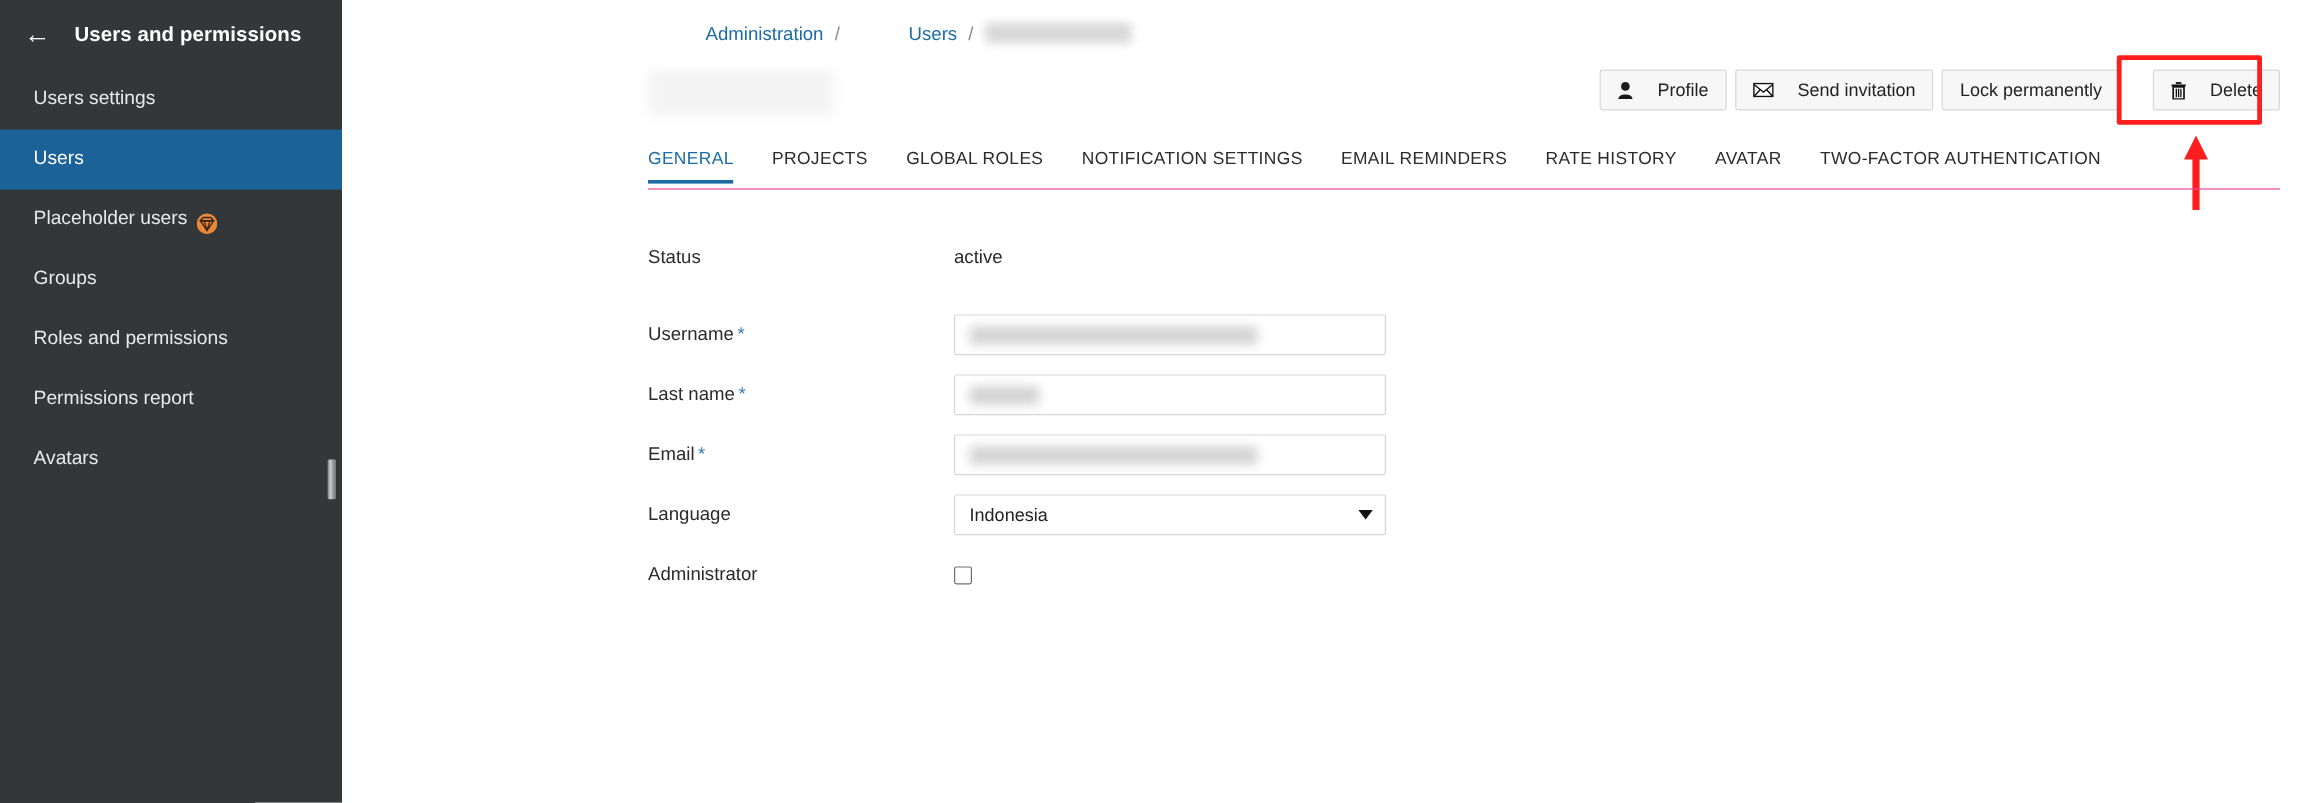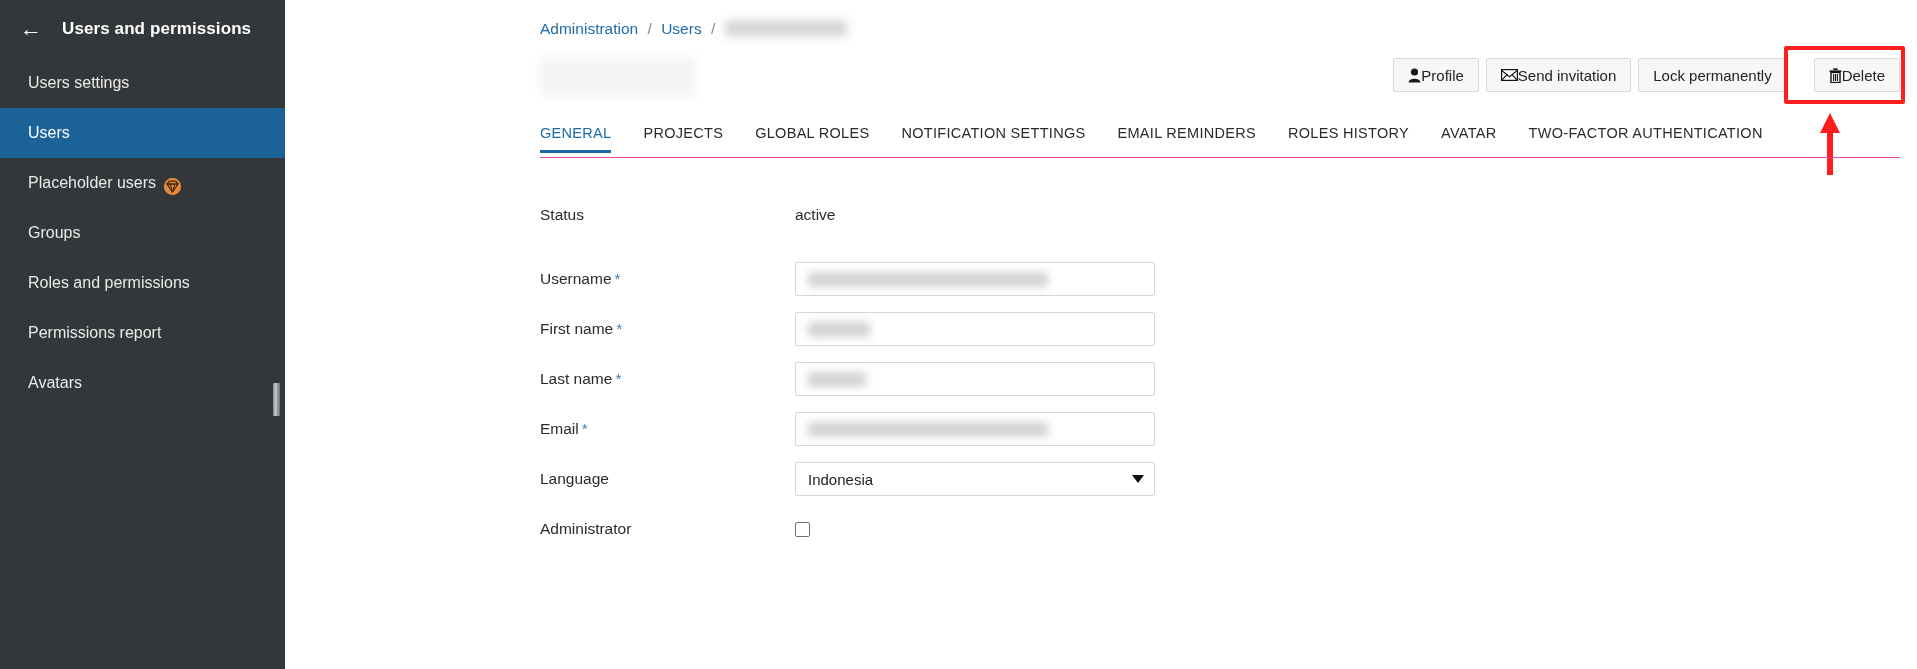--- a/index.html
+++ b/index.html
@@ -85,21 +85,21 @@
     height: 669px;
   }
 
   .breadcrumb {
     position: absolute;
     left: 255px; top: 20px;
     font-size: 15.5px;
     color: #2a6496;
     white-space: nowrap;
   }
-  .breadcrumb a { color: #1d6ba5; text-decoration: none; cursor: pointer; }
+  .breadcrumb a { color: #1d6ba5; text-decoration: none; cursor: pointer; margin-left: 48px; }
   .breadcrumb .sep { color: #8a8a8a; margin: 0 5px; }
   .redact {
     display: inline-block;
     background: #d8d8d8;
     color: transparent;
     filter: blur(4px);
     border-radius: 2px;
     vertical-align: middle;
     user-select: none;
   }
@@ -124,21 +124,21 @@
     right: 17px;
     top: 58px;
     display: flex;
     gap: 7px;
     align-items: center;
   }
   .tb-btn {
     height: 34px;
     display: inline-flex;
     align-items: center;
-    gap: 0;
+    gap: 20px;
     padding: 0 14px;
     border: 1px solid #d8d8d8;
     background: #f7f7f7;
     color: #222222;
     font-size: 15px;
     border-radius: 2px;
     cursor: pointer;
     white-space: nowrap;
     font-family: "Liberation Sans", sans-serif;
   }
@@ -347,21 +347,21 @@
         <path d="M11 0 L21 20 L14 20 L14 62 L8 62 L8 20 L1 20 Z" fill="#ff1e1e"></path>
       </svg>
     </span>
 
     <div class="tabs">
       <div class="tab active"><span>GENERAL</span></div>
       <div class="tab"><span>PROJECTS</span></div>
       <div class="tab"><span>GLOBAL ROLES</span></div>
       <div class="tab"><span>NOTIFICATION SETTINGS</span></div>
       <div class="tab"><span>EMAIL REMINDERS</span></div>
-      <div class="tab"><span>ROLES HISTORY</span></div>
+      <div class="tab"><span>RATE HISTORY</span></div>
       <div class="tab"><span>AVATAR</span></div>
       <div class="tab"><span>TWO-FACTOR AUTHENTICATION</span></div>
     </div>
 
     <div class="form">
 
       <div class="row">
         <div class="lbl">Status</div>
         <div class="val-static">active</div>
       </div>
@@ -370,28 +370,20 @@
 
       <div class="row">
         <div class="lbl">
           <span>Username</span><span class="req">*</span>
         </div>
         <div class="field">
           <span class="redact fv-redact" style="width:240px"></span>
         </div>
       </div>
 
-      <div class="row">
-        <div class="lbl">
-          <span>First name</span><span class="req">*</span>
-        </div>
-        <div class="field">
-          <span class="redact fv-redact" style="width:62px"></span>
-        </div>
-      </div>
 
       <div class="row">
         <div class="lbl">
           <span>Last name</span><span class="req">*</span>
         </div>
         <div class="field">
           <span class="redact fv-redact" style="width:58px"></span>
         </div>
       </div>
 

